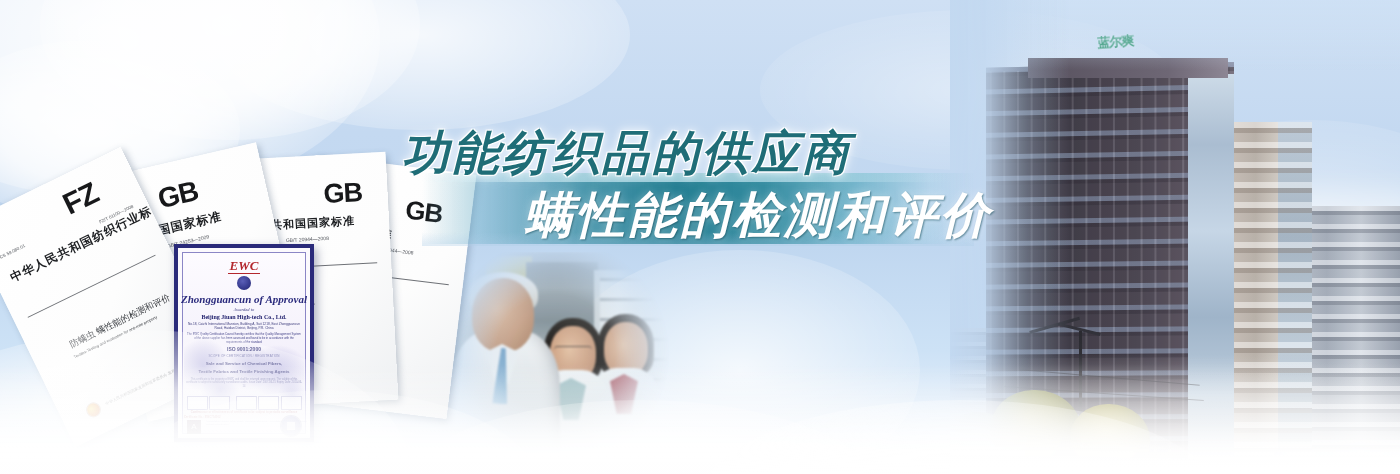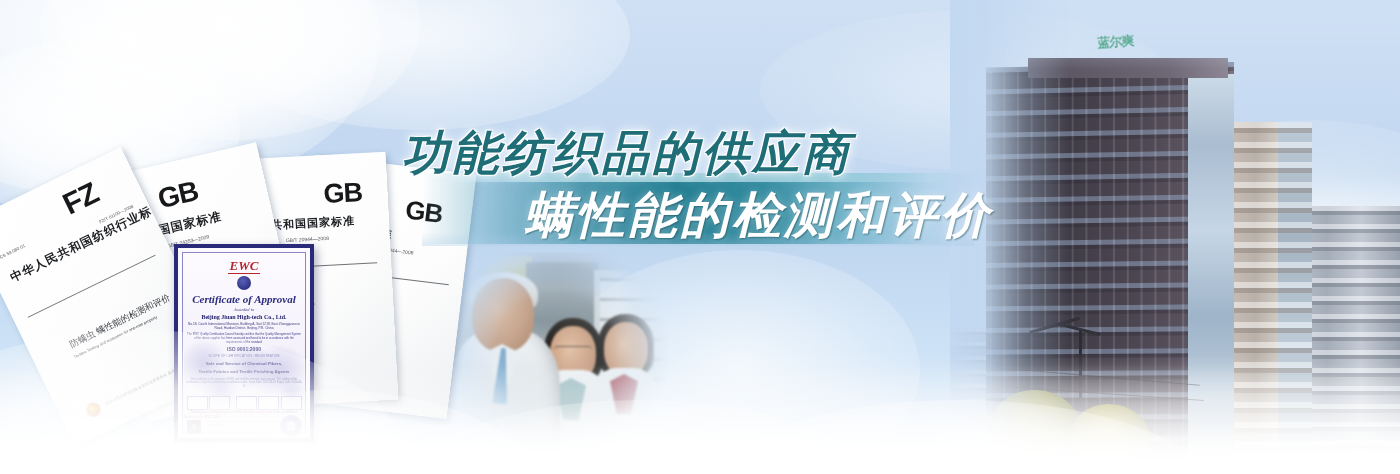--- a/index.html
+++ b/index.html
@@ -736,21 +736,21 @@
       <div class="doc-code" style="left:46px; top:222px; font-size:4px;">中华人民共和国国家发展和改革委员会  发布</div>
       <div class="doc-emblem" style="left:26px; top:218px;"></div>
     </div>
 
     <div id="certificate">
       <div id="cert-inner-border"></div>
       <div id="cert-map"></div>
       <div id="cert-ewc">EWC</div>
       <div id="cert-ewc-rule"></div>
       <div id="cert-seal-top"></div>
-      <div id="cert-heading">Certificate of Approval</div>
+      <div id="cert-heading">Zhongguancun of Approval</div>
       <div id="cert-awarded">Awarded to</div>
       <div id="cert-company">Beijing Jiuan High-tech Co., Ltd.</div>
       <div id="cert-address">No.18, Caizhi International Mansion, Building A, Suit 1218, East Zhongguancun Road, Haidian District, Beijing, P.R. China</div>
       <div id="cert-body">The EWC Quality Certification Council hereby certifies that the Quality Management System of the above supplier has been assessed and found to be in accordance with the requirements of the standard</div>
       <div id="cert-iso">ISO 9001:2000</div>
       <div id="cert-scope-label">SCOPE OF CERTIFICATION / REGISTRATION</div>
       <div id="cert-scope-1">Sale and Service of Chemical Fibers,</div>
       <div id="cert-scope-2">Textile Fabrics and Textile Finishing Agents</div>
       <div id="cert-fine">This certificate is the property of EWC and shall be returned upon request. The validity of this certificate is subject to satisfactory surveillance audits. Issue Date: 2007-06-15  Expiry Date: 2010-06-14</div>
       <div class="cert-box" id="cert-box-1"></div>

